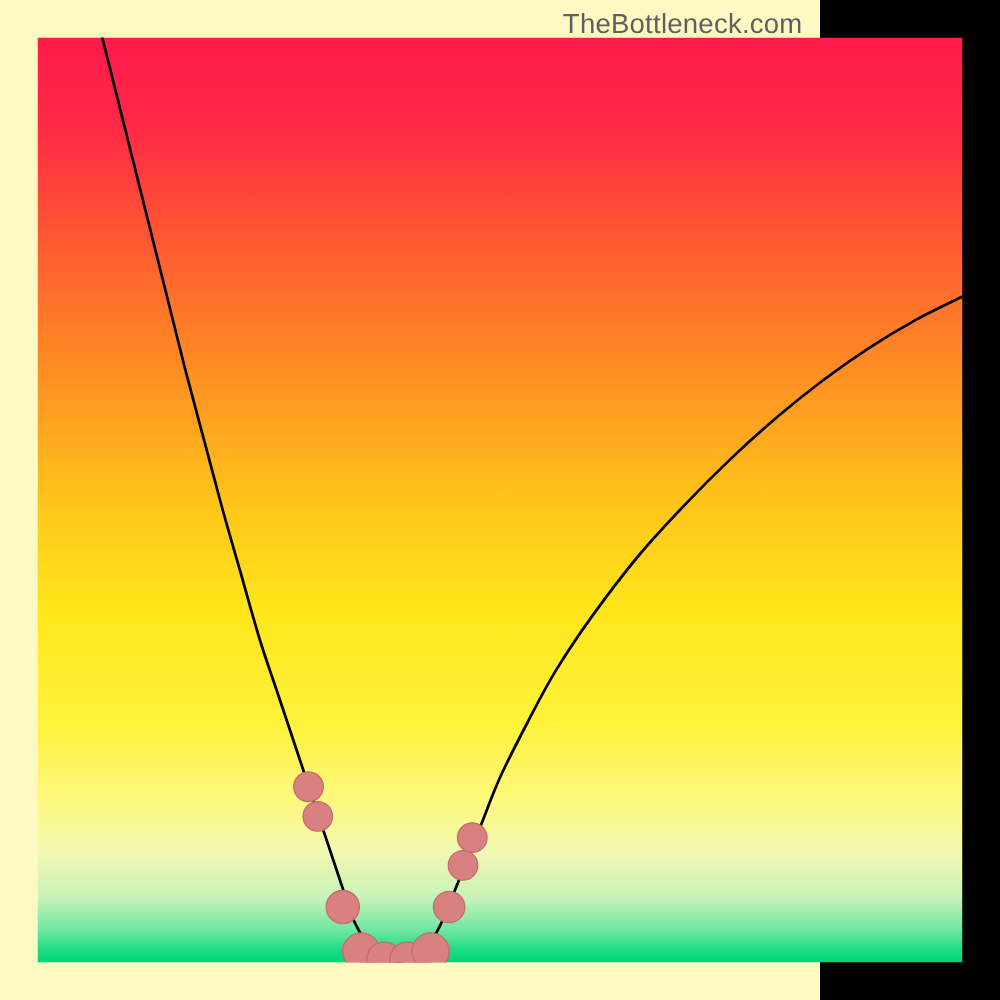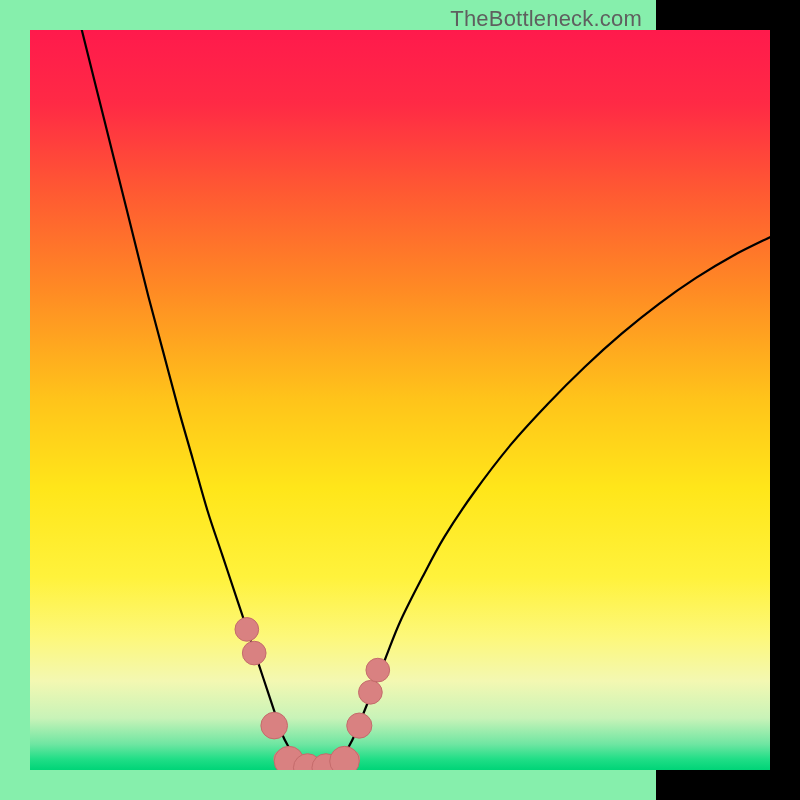--- a/index.html
+++ b/index.html
@@ -1,21 +1,21 @@
 <!DOCTYPE html>
 <html><head>
 <meta charset="utf-8">
 <style>
   * { margin: 0; padding: 0; box-sizing: border-box; }
   html, body { width: 800px; height: 800px; overflow: hidden; background: #000; }
   .frame {
     position: relative;
     width: 656px;
     height: 800px;
-    background: #86efac;
+    background: #fef9c3;
   }
   .watermark {
     position: absolute;
     top: 6px;
     right: 14px;
     font-family: Arial, Helvetica, sans-serif;
     font-size: 22px;
     font-weight: 500;
     color: #5f5f5f;
     letter-spacing: 0.2px;

